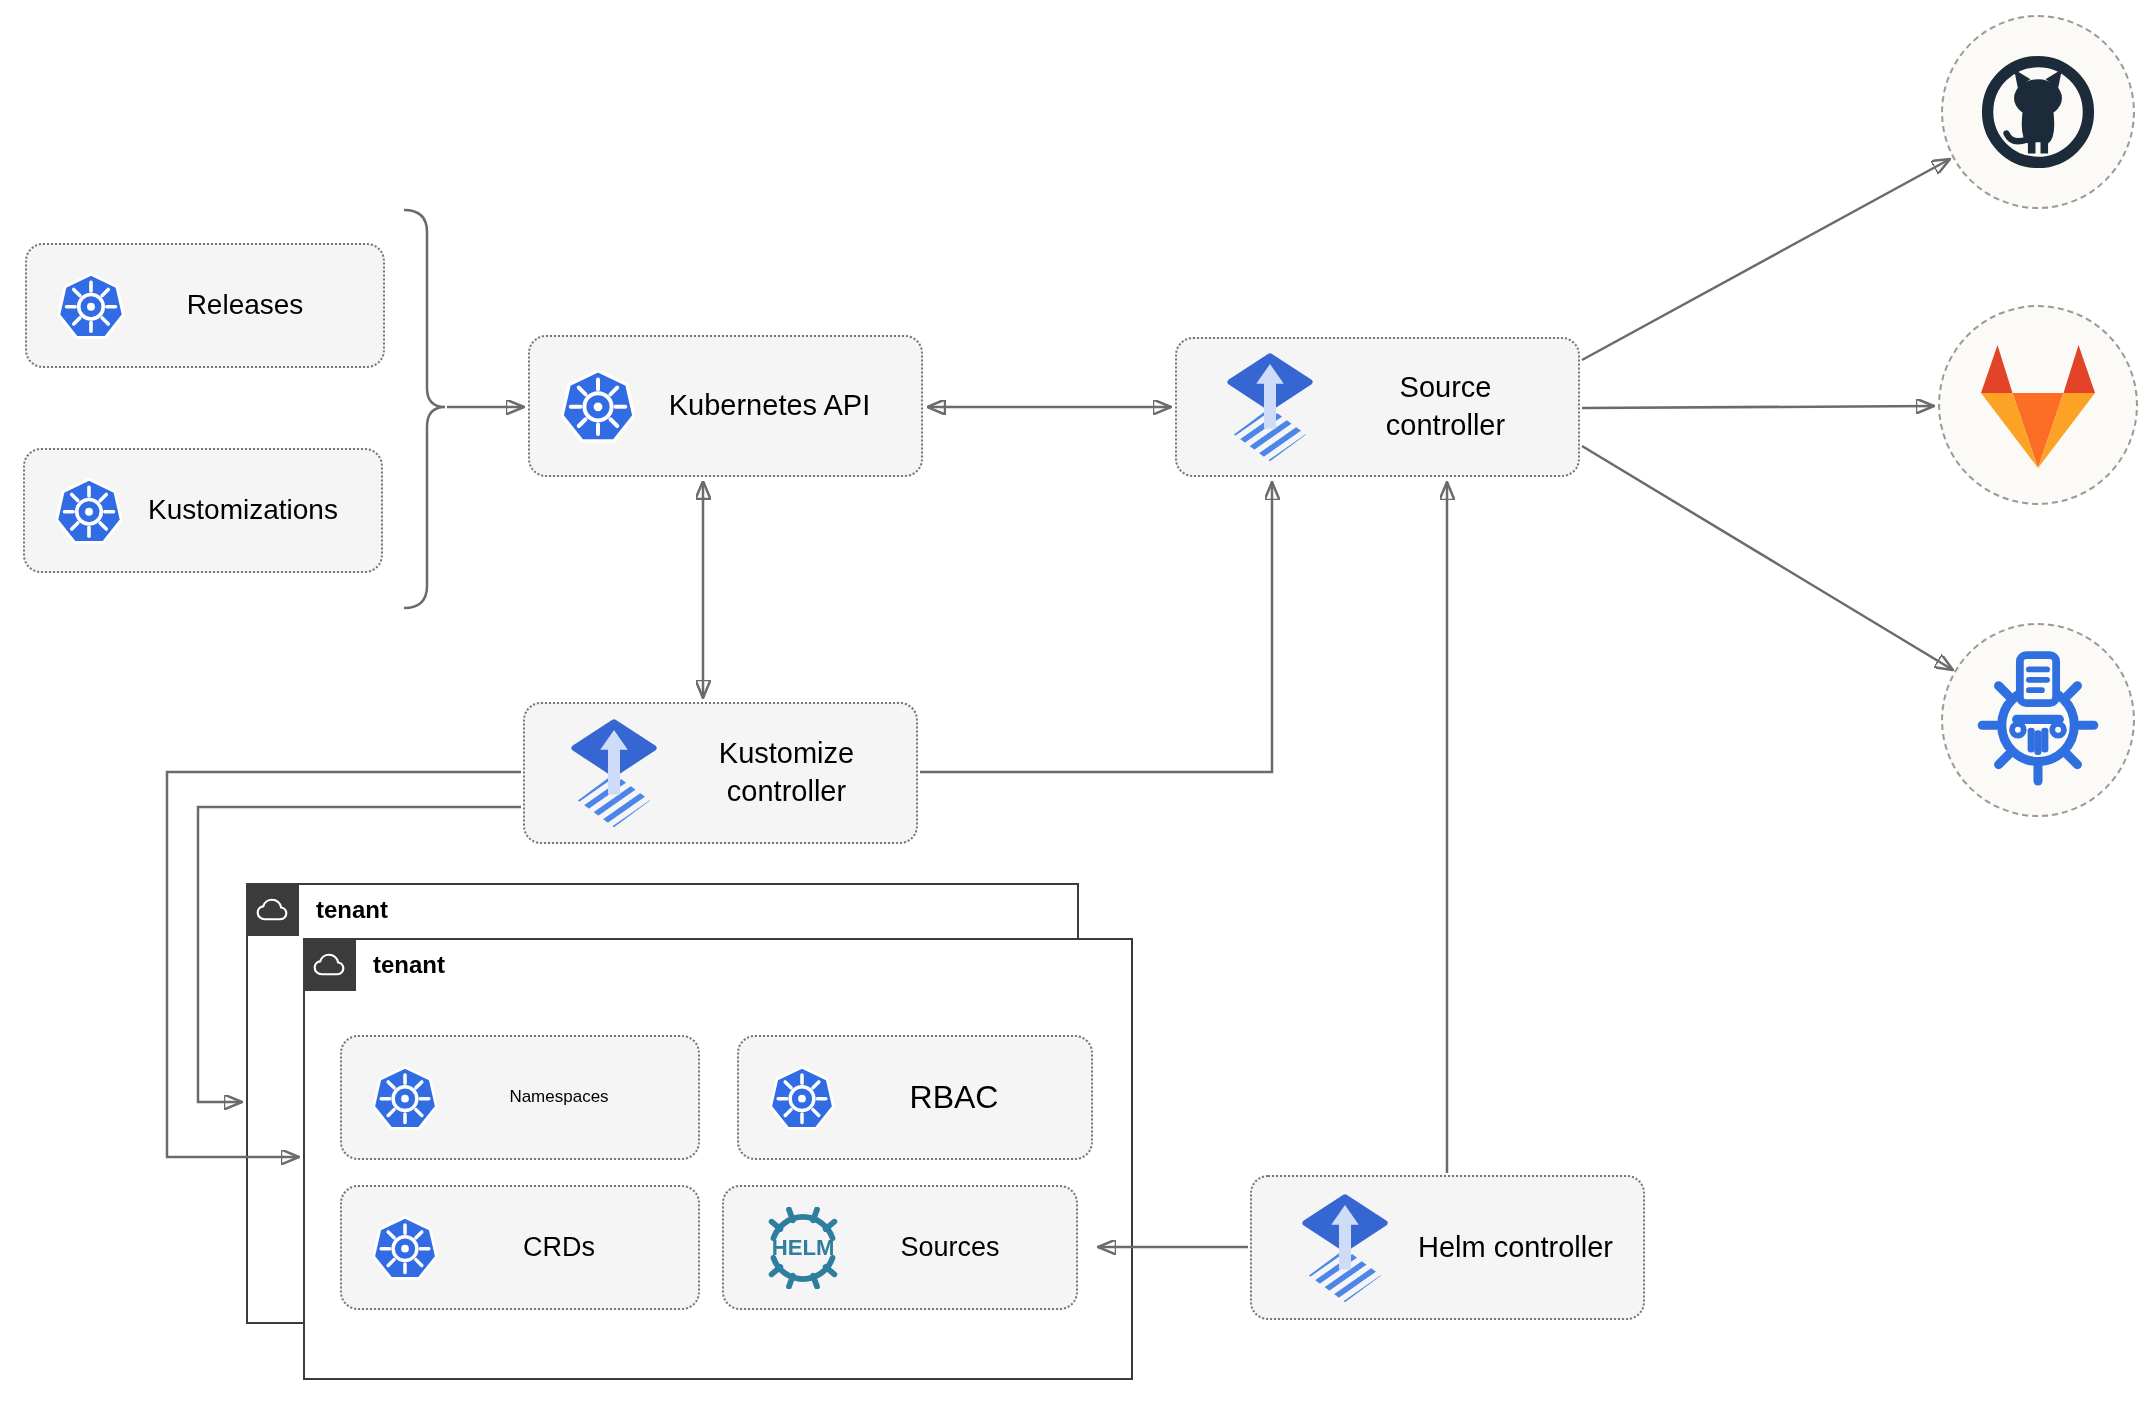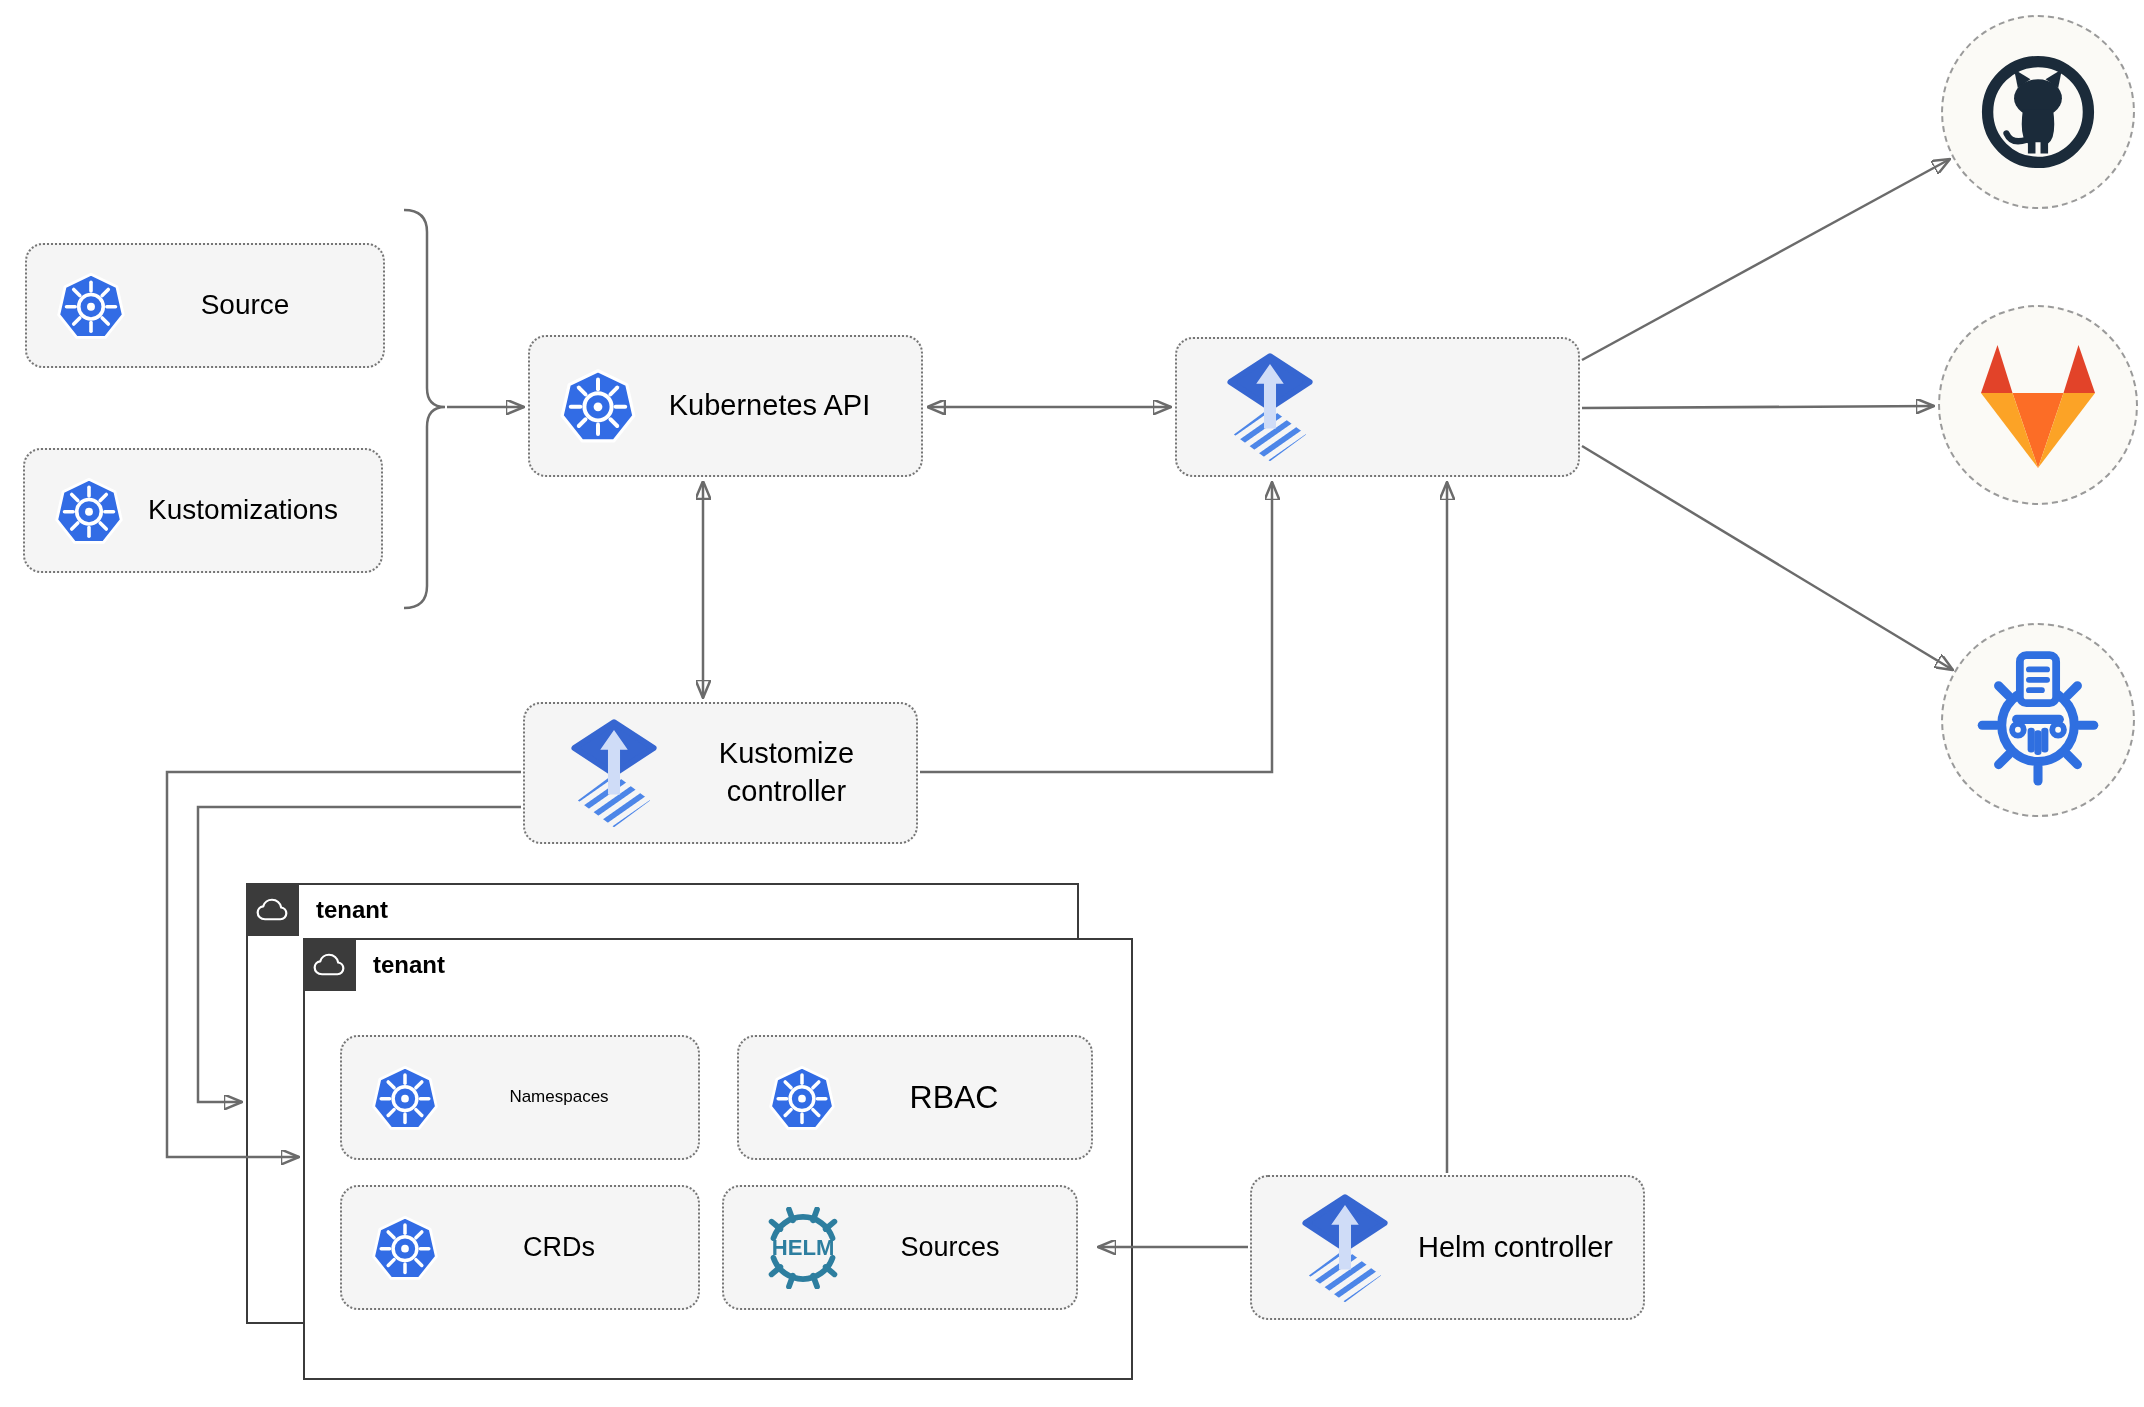--- a/index.html
+++ b/index.html
@@ -78,21 +78,21 @@
     </g>
   </defs>
 </svg>
 
 <div class="node" style="left:25px;top:243px;width:360px;height:125px">
   <span class="icon">
     <svg width="72" height="72" viewBox="0 0 100 100">
         <use href="#k8s-def"></use>
       </svg>
     </span>
-  <span class="lbl">Source</span>
+  <span class="lbl">Releases</span>
 </div>
 
 <div class="node" style="left:23px;top:448px;width:360px;height:125px">
   <span class="icon">
     <svg width="72" height="72" viewBox="0 0 100 100">
         <use href="#k8s-def"></use>
       </svg>
     </span>
   <span class="lbl">Kustomizations</span>
 </div>
@@ -105,20 +105,21 @@
     </span>
   <span class="lbl" style="font-size:29px">Kubernetes API</span>
 </div>
 
 <div class="node ctrl" style="left:1175px;top:337px;width:405px;height:140px">
   <span class="icon" style="margin-left:50px">
     <svg width="86" height="110" viewBox="0 0 100 126">
         <use href="#flux-def"></use>
       </svg>
     </span>
+  <span class="lbl" style="max-width:200px;margin:0 auto">Source controller</span>
 </div>
 
 <div class="node ctrl" style="left:523px;top:702px;width:395px;height:142px">
   <span class="icon" style="margin-left:46px">
     <svg width="86" height="110" viewBox="0 0 100 126">
         <use href="#flux-def"></use>
       </svg>
     </span>
   <span class="lbl" style="max-width:210px;margin:0 auto">Kustomize controller</span>
 </div>

